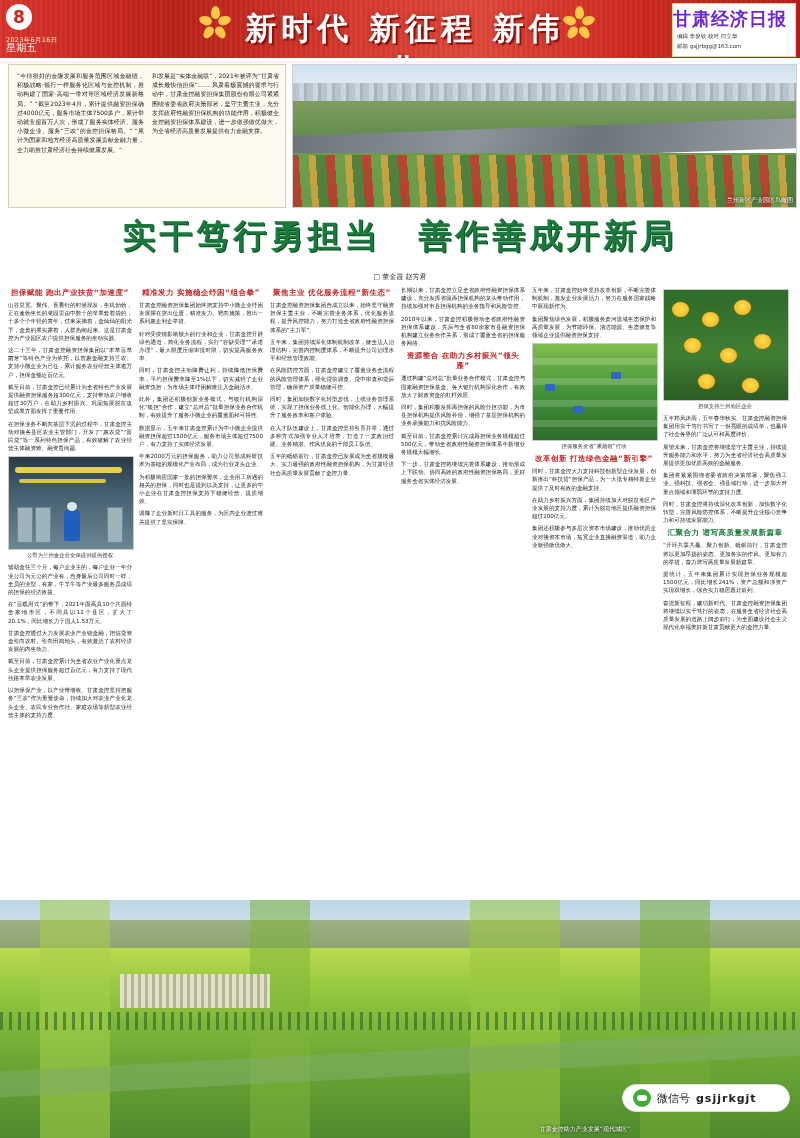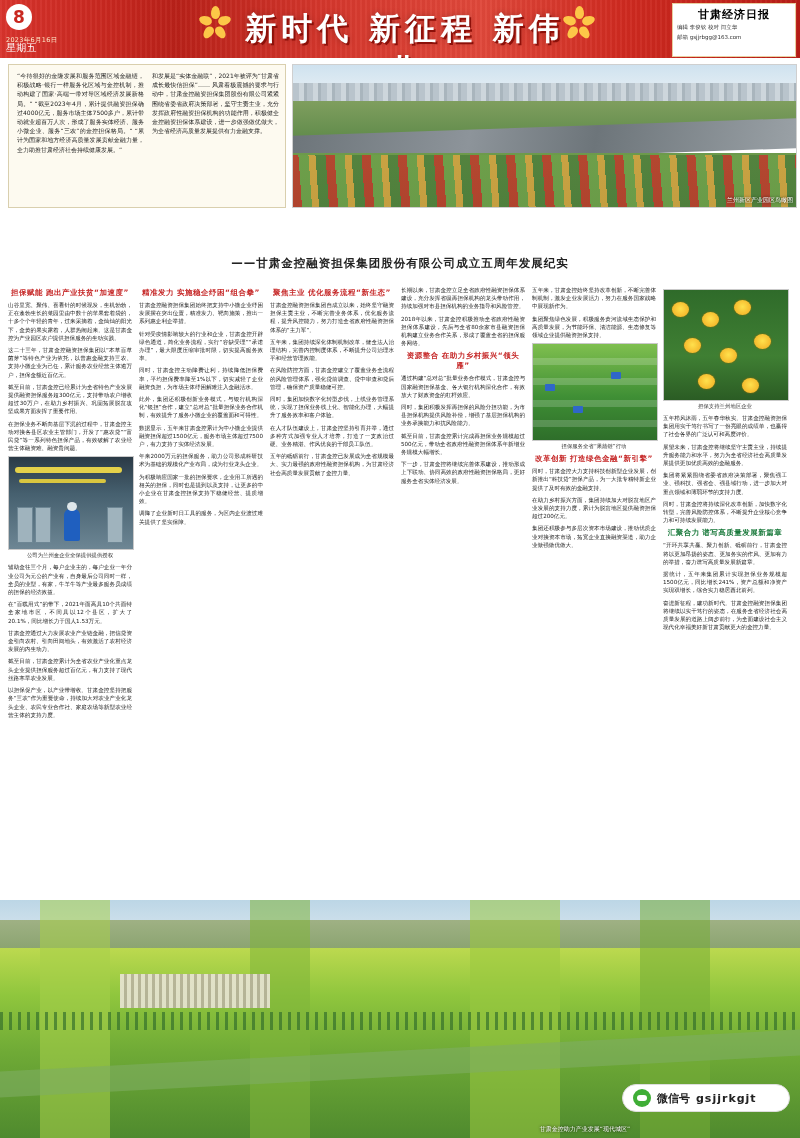--- a/index.html
+++ b/index.html
@@ -26,21 +26,21 @@
   .mh-left-text .l2{color:#fff;font-size:10px;}
   .mh-title{position:absolute;left:230px;top:8px;width:350px;text-align:center;
     color:#fff;font-size:31px;font-weight:bold;letter-spacing:5px;
     text-shadow:2px 2px 0 #8d1009, 0 0 6px rgba(0,0,0,.25);
     font-family:"DejaVu Sans","Liberation Sans",sans-serif;}
   .mh-flower{position:absolute;top:6px;width:40px;height:40px;}
   .mh-flower.l{left:196px;}
   .mh-flower.r{left:560px;}
   .petal{position:absolute;width:9px;height:13px;background:#ffd04a;border-radius:50% 50% 50% 50%/60% 60% 40% 40%;opacity:.95;}
   .mh-right{position:absolute;right:4px;top:3px;width:122px;height:52px;background:#fff;border:1px solid #e8cfa0;}
-  .mh-right .brand{color:#000000;font-size:11px;font-weight:bold;text-align:center;letter-spacing:1px;margin-top:3px;}
+  .mh-right .brand{color:#6d28d9;font-size:18px;font-weight:bold;text-align:left;letter-spacing:1px;margin-top:3px;}
   .mh-right .meta{color:#333;font-size:5.5px;line-height:7.5px;padding:2px 4px 0 4px;}
 
   
   .top-photo{position:absolute;left:292px;top:64px;width:503px;height:142px;overflow:hidden;border:1px solid #cfcfcf;}
   .tp-sky{position:absolute;left:0;top:0;width:503px;height:34px;background:linear-gradient(180deg,#cfe2ef,#eaf1f5);}
   .tp-city{position:absolute;left:0;top:18px;width:503px;height:22px;
     background:repeating-linear-gradient(90deg,#b9c4cc 0px,#b9c4cc 6px,#cdd6dc 6px,#cdd6dc 11px,#a9b5bd 11px,#a9b5bd 14px);}
   .tp-fieldA{position:absolute;left:0;top:36px;width:503px;height:40px;
     background:linear-gradient(180deg,#7f9e5e,#5f8a4a);}
   .tp-road{position:absolute;left:0;top:62px;width:503px;height:30px;
@@ -66,21 +66,21 @@
     font-size:11.5px;font-weight:bold;color:#222;letter-spacing:1px;}
   .byline{position:absolute;left:0;top:272px;width:800px;text-align:center;font-size:7px;color:#333;}
 
   
   .body{position:absolute;left:8px;top:286px;width:784px;height:614px;}
   .col{position:absolute;top:0;width:124px;height:614px;}
   .col.c1{left:0;}  .col.c2{left:131px;}  .col.c3{left:262px;}
   .col.c4{left:393px;} .col.c5{left:524px;} .col.c6{left:655px;}
 
   .sechead{color:#c62828;font-size:7.5px;font-weight:bold;text-align:center;margin:2px 0 3px 0;letter-spacing:.5px;}
-  .sechead.green{color:#1a7a3c;font-family:Liberation Serif, serif;}
+  .sechead.green{color:#1a7a3c;}
   .ptxt{font-size:5.6px;line-height:8.2px;text-align:justify;color:#1b1b1b;margin:0 0 4px 0;
     text-justify:inter-ideograph;}
 
   
   .photo{position:relative;width:100%;overflow:hidden;border:1px solid #c9c9c9;margin:3px 0 2px 0;}
   .cap{font-size:5.4px;color:#333;text-align:center;margin-bottom:4px;}
 
   .ph-factory{height:92px;background:linear-gradient(180deg,#2b3a46,#46606f 40%,#6d8694 100%);}
   .ph-factory .pipe{position:absolute;left:6px;top:10px;width:86%;height:6px;background:#e5d14a;border-radius:3px;}
   .ph-factory .pipe2{position:absolute;left:10px;top:22px;width:70%;height:4px;background:#d9c63f;border-radius:2px;}
@@ -106,21 +106,21 @@
   .pano-village{position:absolute;left:120px;top:74px;width:150px;height:34px;
     background:repeating-linear-gradient(90deg,#e9e4d6 0px,#e9e4d6 4px,#b9b2a0 4px,#b9b2a0 7px);opacity:.9;}
   .pano-trees{position:absolute;left:0;top:112px;width:800px;height:18px;
     background:repeating-linear-gradient(90deg,#2f6b2a 0px,#2f6b2a 3px,transparent 3px,transparent 9px);opacity:.65;}
   .pano-cap{position:absolute;right:170px;bottom:4px;font-size:6px;color:#fff;text-shadow:0 0 3px #000;}
 
   .wechat{position:absolute;right:10px;bottom:26px;width:168px;height:28px;border-radius:14px;background:#fff;border:1px solid #ddd;
     display:flex;align-items:center;gap:6px;padding:0 10px;box-sizing:border-box;}
   .wechat .wicon{width:18px;height:18px;border-radius:50%;background:#3fae36;position:relative;flex:0 0 auto;}
   .wechat .wicon:after{content:"";position:absolute;left:4px;top:6px;width:10px;height:6px;background:#fff;border-radius:4px;}
-  .wechat .wtxt{font-size:11px;color:#222;font-weight:bold;}
+  .wechat .wtxt{font-size:11px;color:#222;font-weight:normal;}
   .wechat .whandle{font-size:11px;color:#222;font-weight:bold;letter-spacing:1px;}
 </style>
 </head>
 <body>
 
 <div class="page">
 
   <div class="masthead">
     <div class="mh-bg"></div>
     <div class="mh-texture"></div>
@@ -165,21 +165,22 @@
   <div class="top-photo">
     <div class="tp-sky"></div>
     <div class="tp-city"></div>
     <div class="tp-fieldA"></div>
     <div class="tp-road"></div>
     <div class="tp-fieldB"></div>
     <div class="tp-plots"></div>
     <div class="tp-cap">兰州新区产业园区鸟瞰图</div>
   </div>
 
-  <div class="subhead">——甘肃金控融资担保集团股份有限公司成立五周年发展纪实</div>
+  <div class="headline">实干笃行勇担当　善作善成开新局</div>
+  <div class="byline">□ 董金霞  赵芳君</div>
 
   <div class="body">
 
     <div class="col c2">
       <div class="sechead">精准发力  实施稳企纾困“组合拳”</div>
       <p class="ptxt">甘肃金控融资担保集团始终把支持中小微企业纾困发展摆在突出位置，精准发力、靶向施策，推出一系列惠企利企举措。</p>
       <p class="ptxt">针对受疫情影响较大的行业和企业，甘肃金控开辟绿色通道，简化业务流程，实行“容缺受理”“承诺办理”，最大限度压缩审批时限，切实提高服务效率。</p>
       <p class="ptxt">同时，甘肃金控主动降费让利，持续降低担保费率，平均担保费率降至1%以下，切实减轻了企业融资负担，为市场主体纾困解难注入金融活水。</p>
       <p class="ptxt">此外，集团还积极创新业务模式，与银行机构深化“银担”合作，建立“总对总”批量担保业务合作机制，有效提升了服务小微企业的覆盖面和可得性。</p>
       <p class="ptxt">数据显示，五年来甘肃金控累计为中小微企业提供融资担保超过1500亿元，服务市场主体超过7500户，有力支持了实体经济发展。</p>

